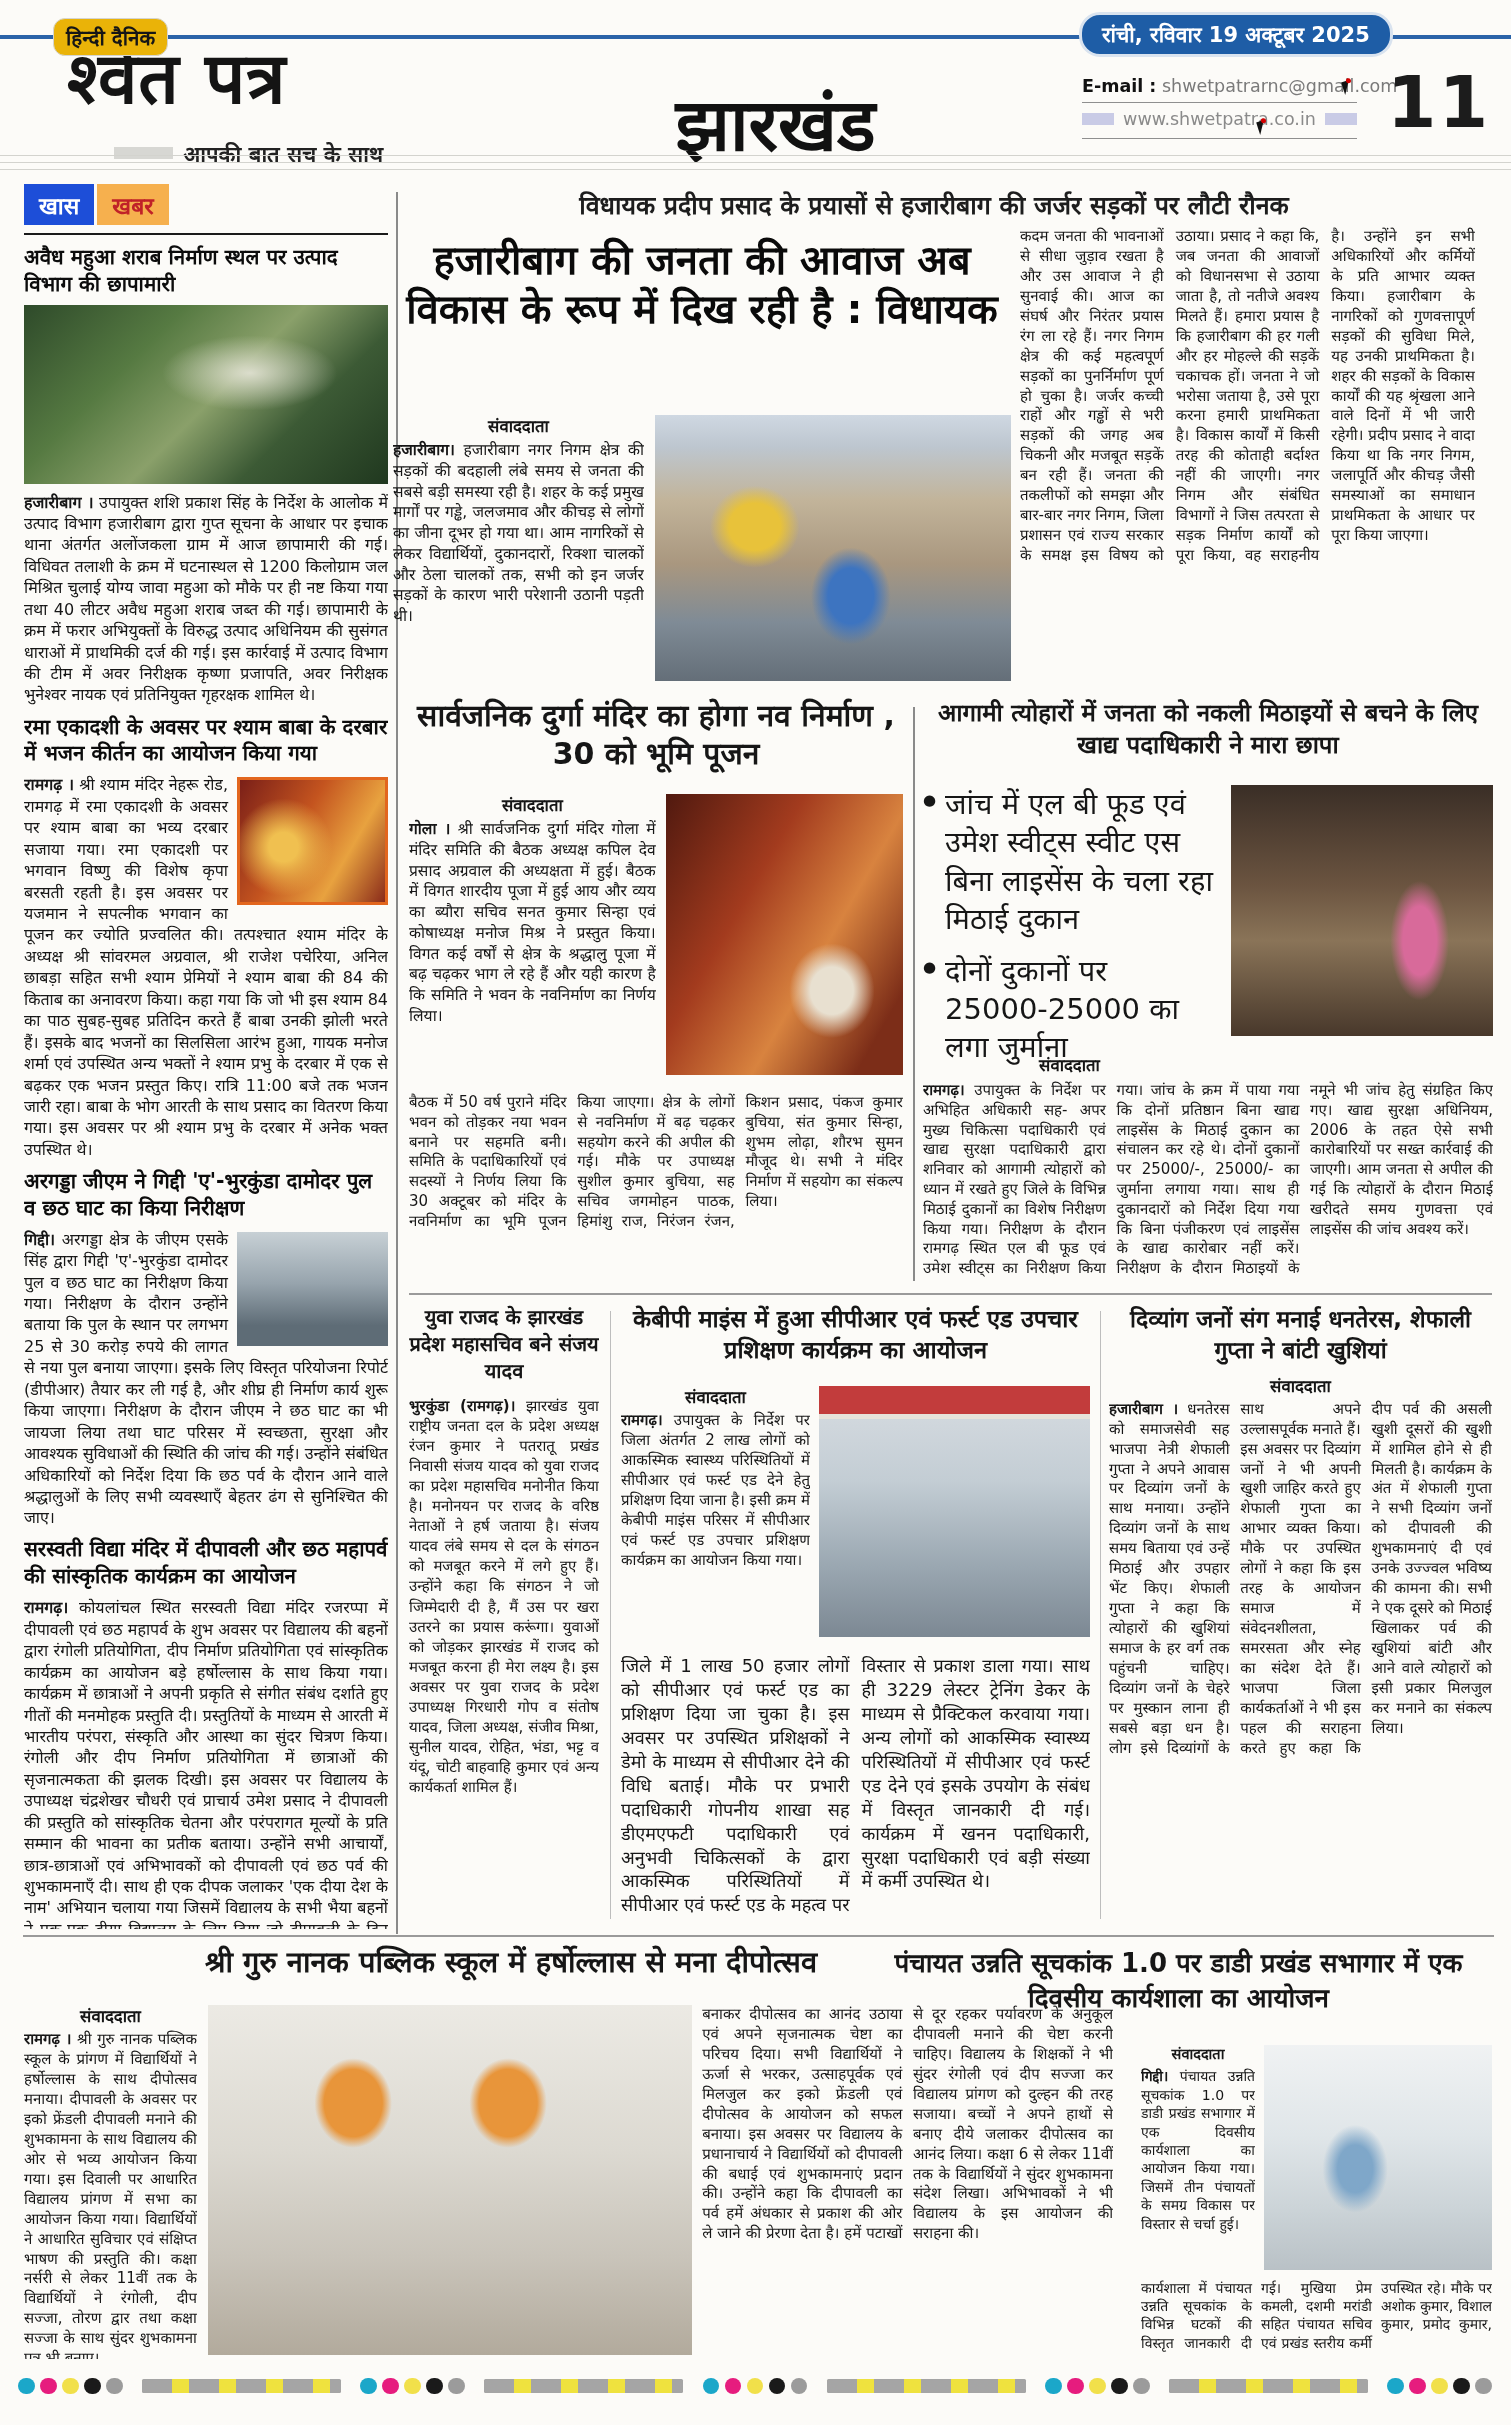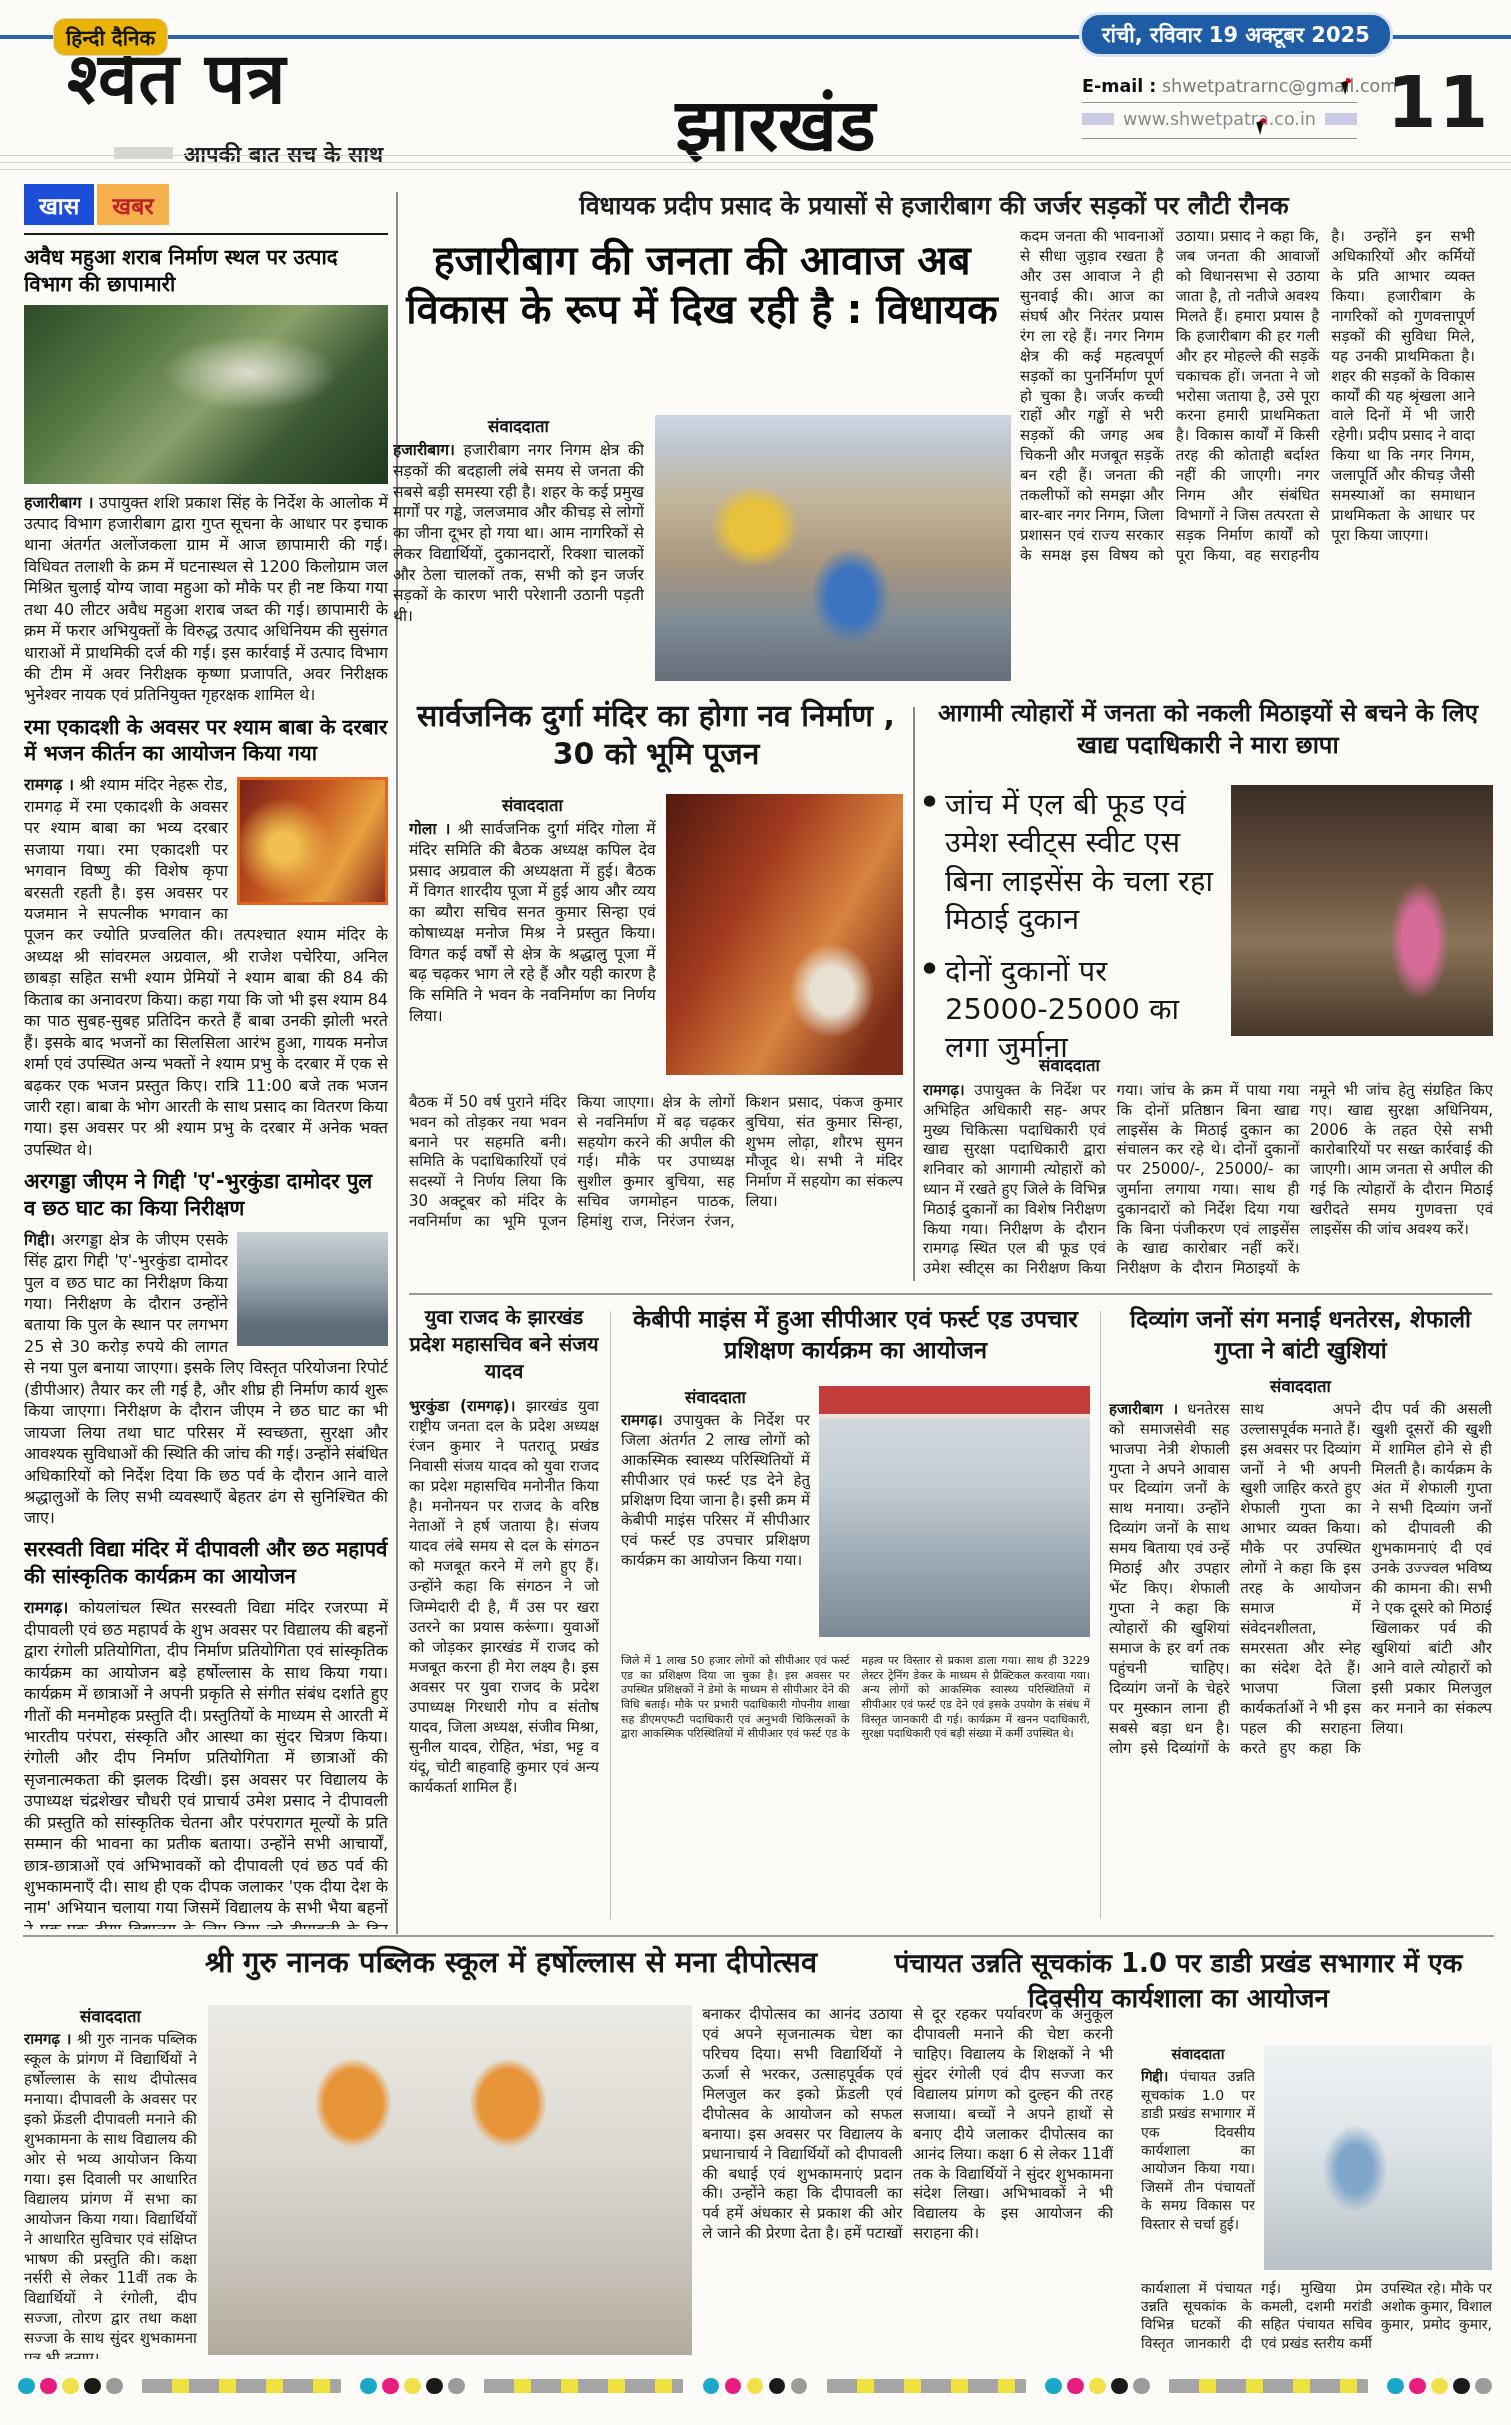--- a/index.html
+++ b/index.html
@@ -87,21 +87,21 @@
 
   
   .rjd-box { left:409px; top:1304px; width:190px; height:622px; overflow:hidden; }
   .rjd-head { text-align:center; font-size:20px; font-weight:700; line-height:1.35; margin-bottom:10.6px; }
   .rjd-body { font-size:15px; line-height:1.34; }
   .kbp-box { left:621px; top:1304px; width:469px; height:622px; overflow:hidden; }
   .kbp-head { position:absolute; top:0; left:0; width:469px; text-align:center; font-size:23.6px; font-weight:800; line-height:1.3; }
   .kbp-row { position:absolute; top:82px; left:0; width:469px; display:flex; gap:9px; }
   .kbp-colA { width:189px; height:255px; overflow:hidden; font-size:15px; line-height:1.33; }
   .ph-training { width:271px; height:251px; }
-  .kbp-bot { position:absolute; top:350px; left:0; width:469px; height:268px; column-count:2; column-gap:12px; font-size:11px; line-height:1.33; overflow:hidden; }
+  .kbp-bot { position:absolute; top:350px; left:0; width:469px; height:268px; column-count:2; column-gap:12px; font-size:18px; line-height:1.33; overflow:hidden; }
   .dhan-box { left:1109px; top:1304px; width:383px; height:622px; overflow:hidden; }
   .dhan-head { text-align:center; font-size:23px; font-weight:800; line-height:1.35; margin-bottom:7.6px; }
   .dhan-body { column-count:3; column-gap:10.6px; font-size:15px; line-height:1.33; height:525px; overflow:hidden; }
 
   
   .school-box { left:24px; top:1944px; width:1103px; height:423px; overflow:hidden; }
   .school-head { position:absolute; top:0; left:0; width:974px; text-align:center; font-size:29px; font-weight:800; line-height:1.25; }
   .school-row { position:absolute; top:61px; left:0; width:1103px; display:flex; gap:10.6px; }
   .school-colA { width:173px; height:354px; overflow:hidden; font-size:15px; line-height:1.33; }
   .ph-school { width:484px; height:350px; }

